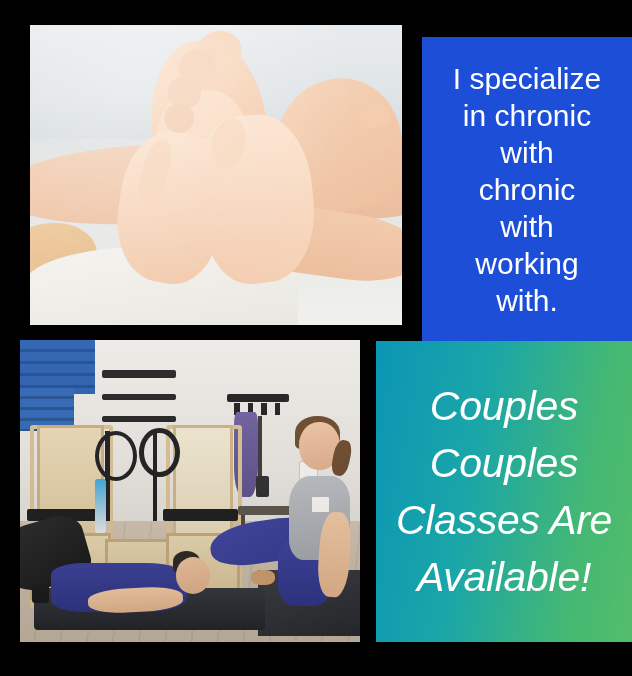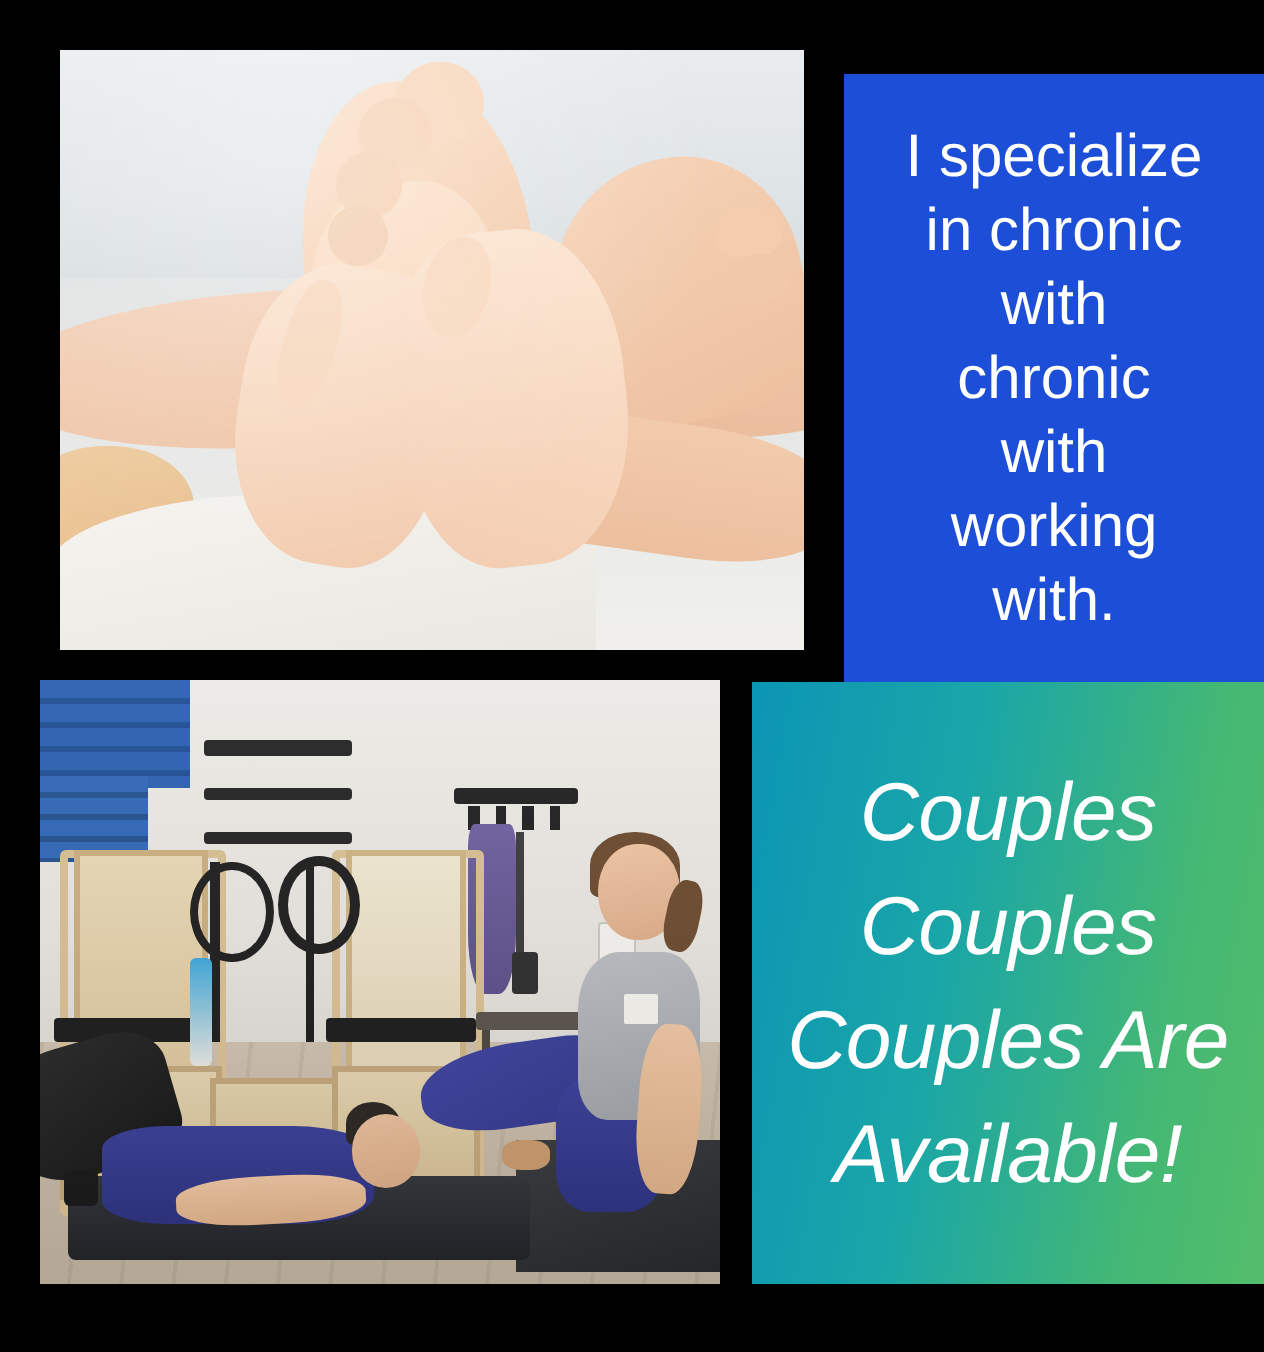--- a/index.html
+++ b/index.html
@@ -345,18 +345,18 @@
       <div class="sh ps-man-head"></div>
       <div class="sh ps-man-watch"></div>
       <div class="sh ps-tint"></div>
     </div>
   </div>
 
   <div class="panel text-panel" id="panel-promo">
     <div class="copy">
       <div>Couples</div>
       <div>Couples</div>
-      <div>Couples Are</div>
+      <div>Classes Are</div>
       <div>Available!</div>
     </div>
   </div>
 
 </div>
 
 </body></html>

